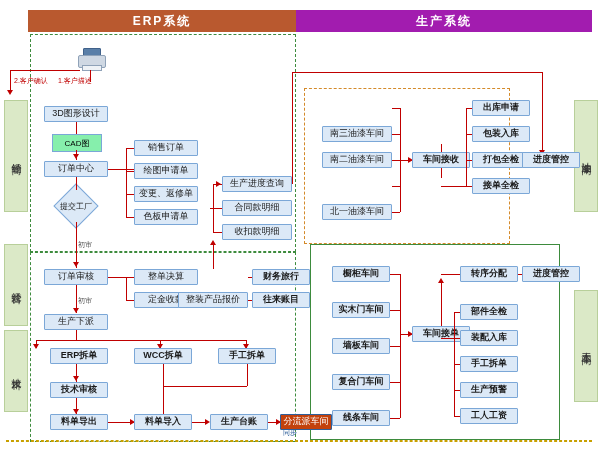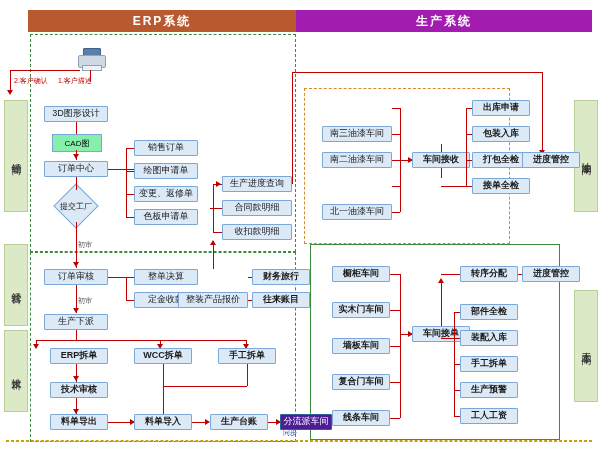--- a/index.html
+++ b/index.html
@@ -201,21 +201,21 @@
   <div class="ln v" style="left:163px;top:360px;height:50px;"></div>
   <div class="ln v" style="left:247px;top:360px;height:22px;"></div>
   <div class="ln h" style="left:163px;top:382px;width:84px;"></div>
 
   <div class="ln h" style="left:192px;top:418px;width:16px;"></div>
   <div class="arw r" style="left:205px;top:415px;"></div>
   <div class="node w58" style="left:210px;top:410px;">生产台账</div>
 
   <div class="ln h" style="left:268px;top:418px;width:12px;"></div>
   <div class="arw r" style="left:276px;top:415px;"></div>
-  <div class="node" style="left:280px;top:410px;width:52px;height:16px;background:#4c1d95;border-color:#2e5f9a;color:#fff;">分流派车间</div>
+  <div class="node" style="left:280px;top:410px;width:52px;height:16px;background:#c2410c;border-color:#2e5f9a;color:#fff;">分流派车间</div>
 
   <div class="node w64" style="left:134px;top:136px;">销售订单</div>
   <div class="node w64" style="left:134px;top:159px;">绘图申请单</div>
   <div class="node w64" style="left:134px;top:182px;">变更、返修单</div>
   <div class="node w64" style="left:134px;top:205px;">色板申请单</div>
   <div class="ln h" style="left:108px;top:165px;width:26px;"></div>
   <div class="ln v" style="left:126px;top:144px;height:70px;"></div>
   <div class="ln h" style="left:126px;top:144px;width:8px;"></div>
   <div class="ln h" style="left:126px;top:167px;width:8px;"></div>
   <div class="ln h" style="left:126px;top:190px;width:8px;"></div>

